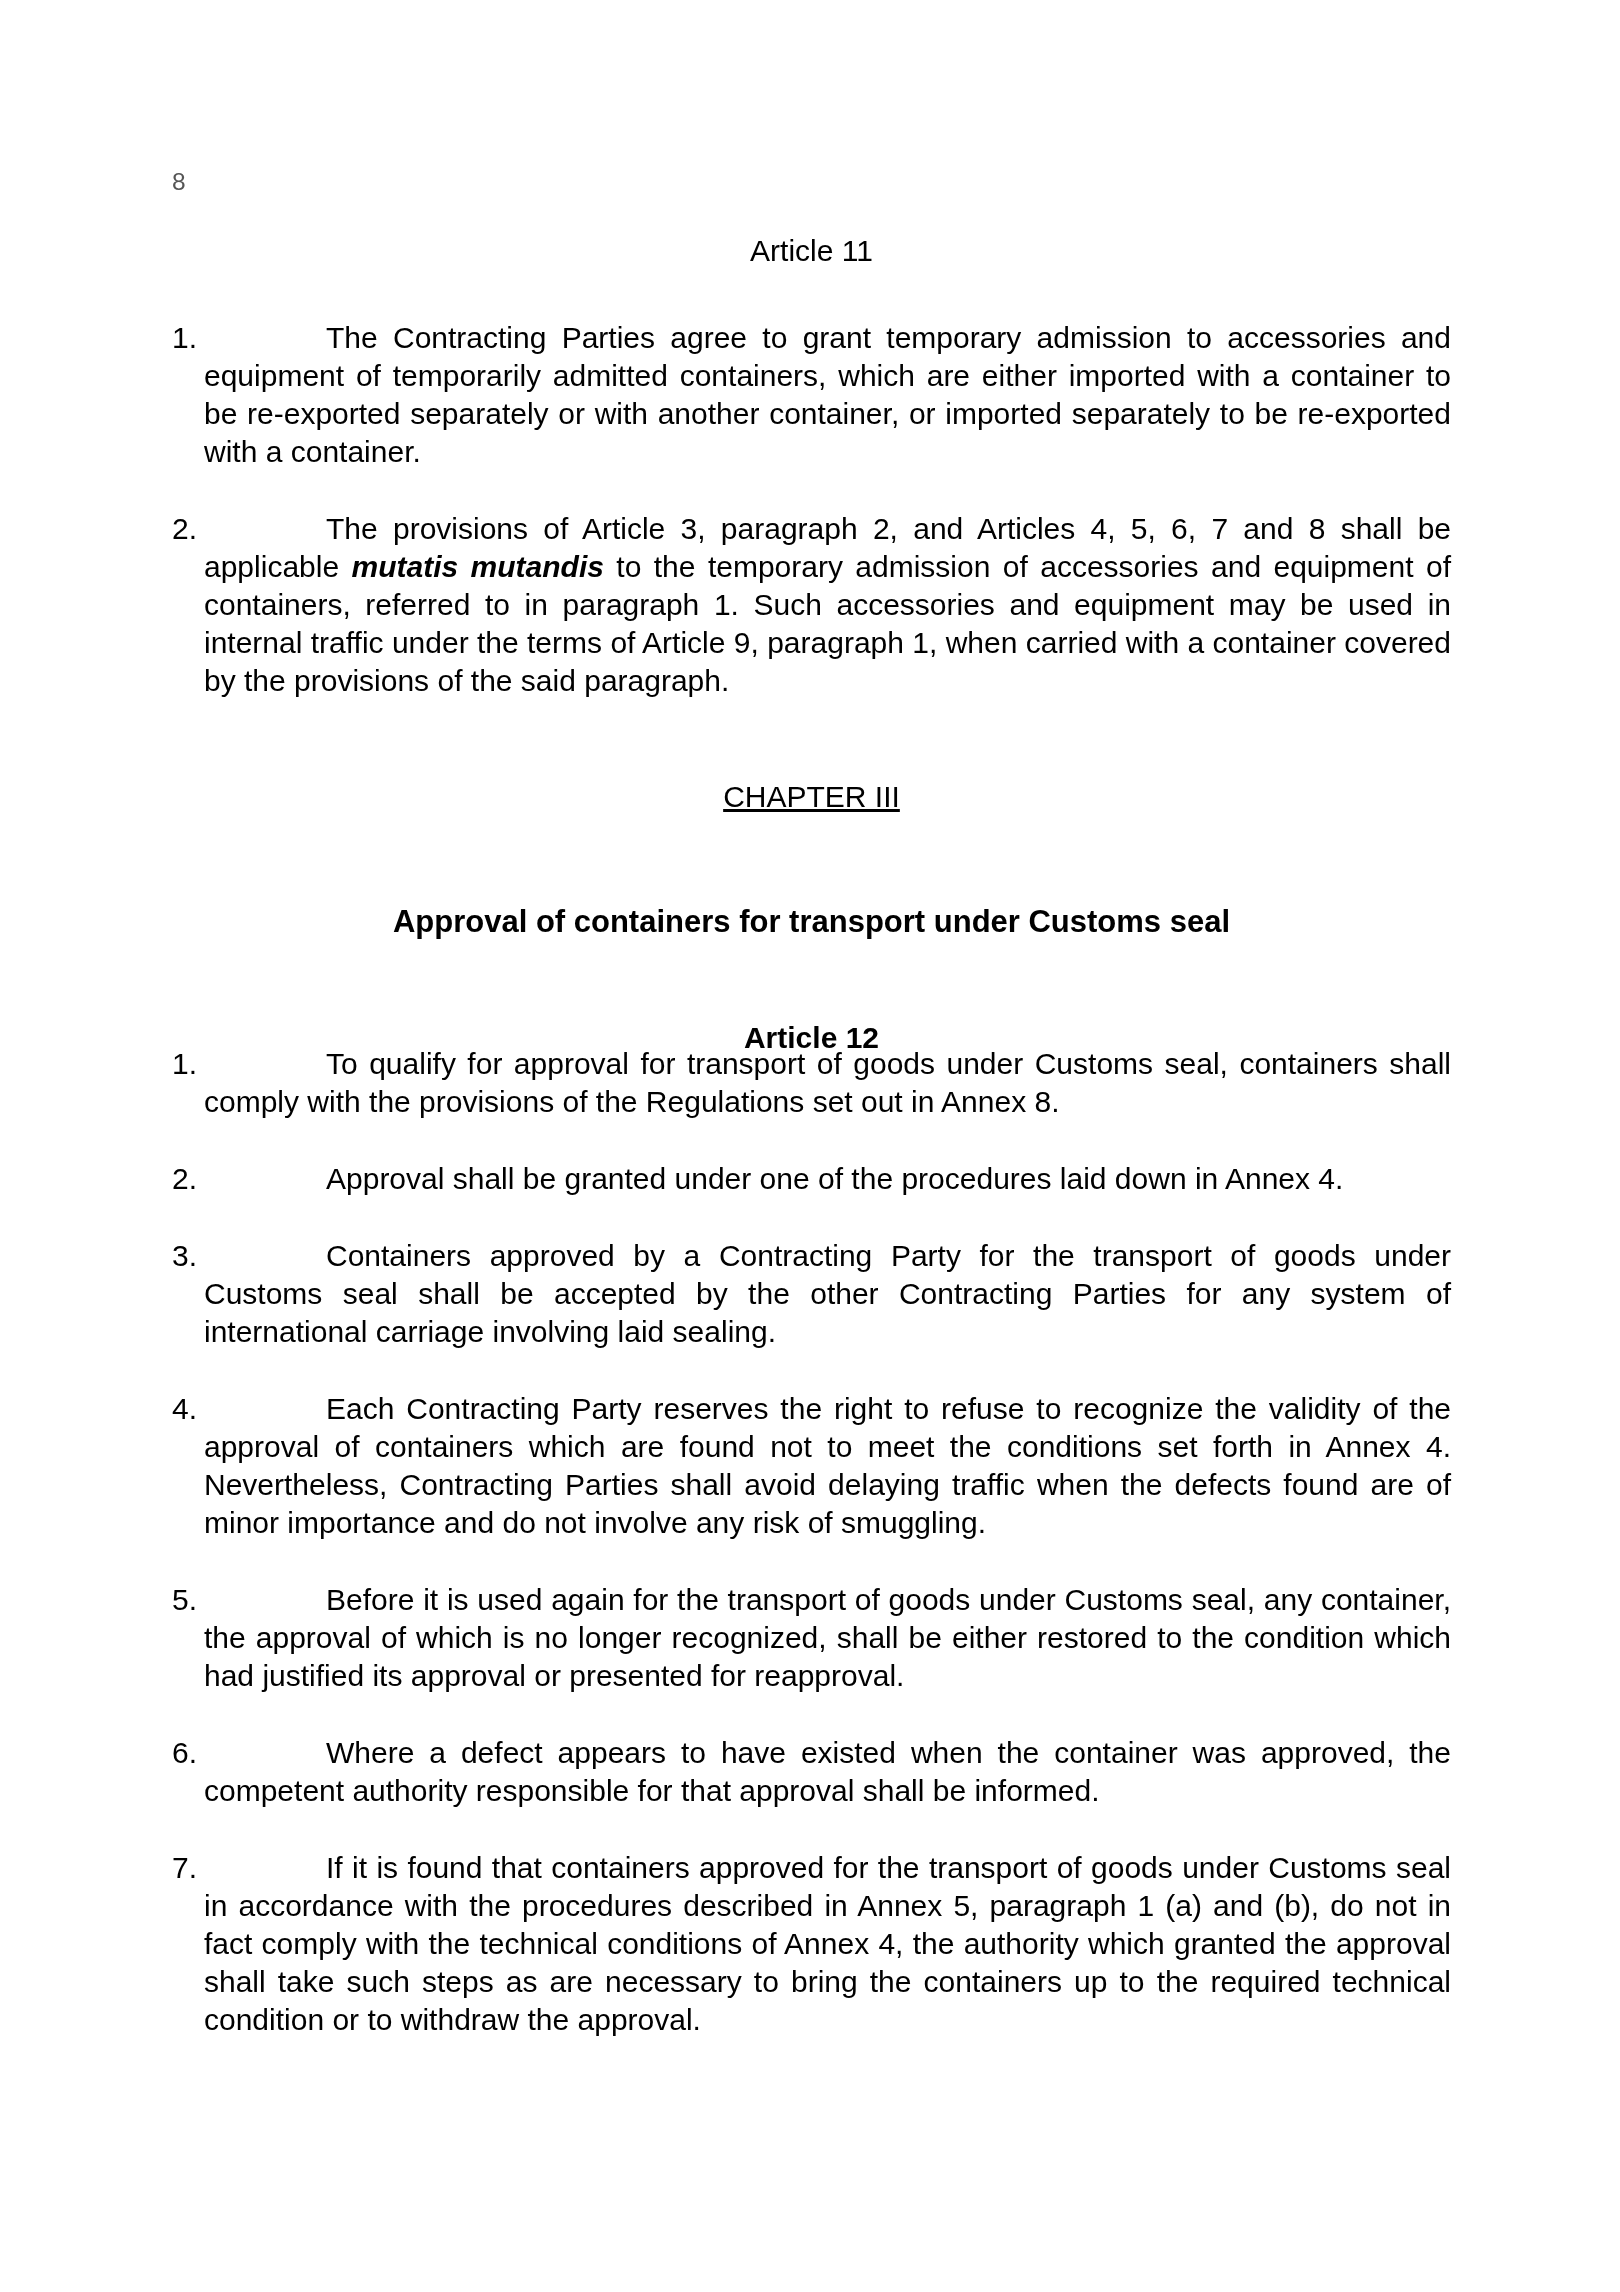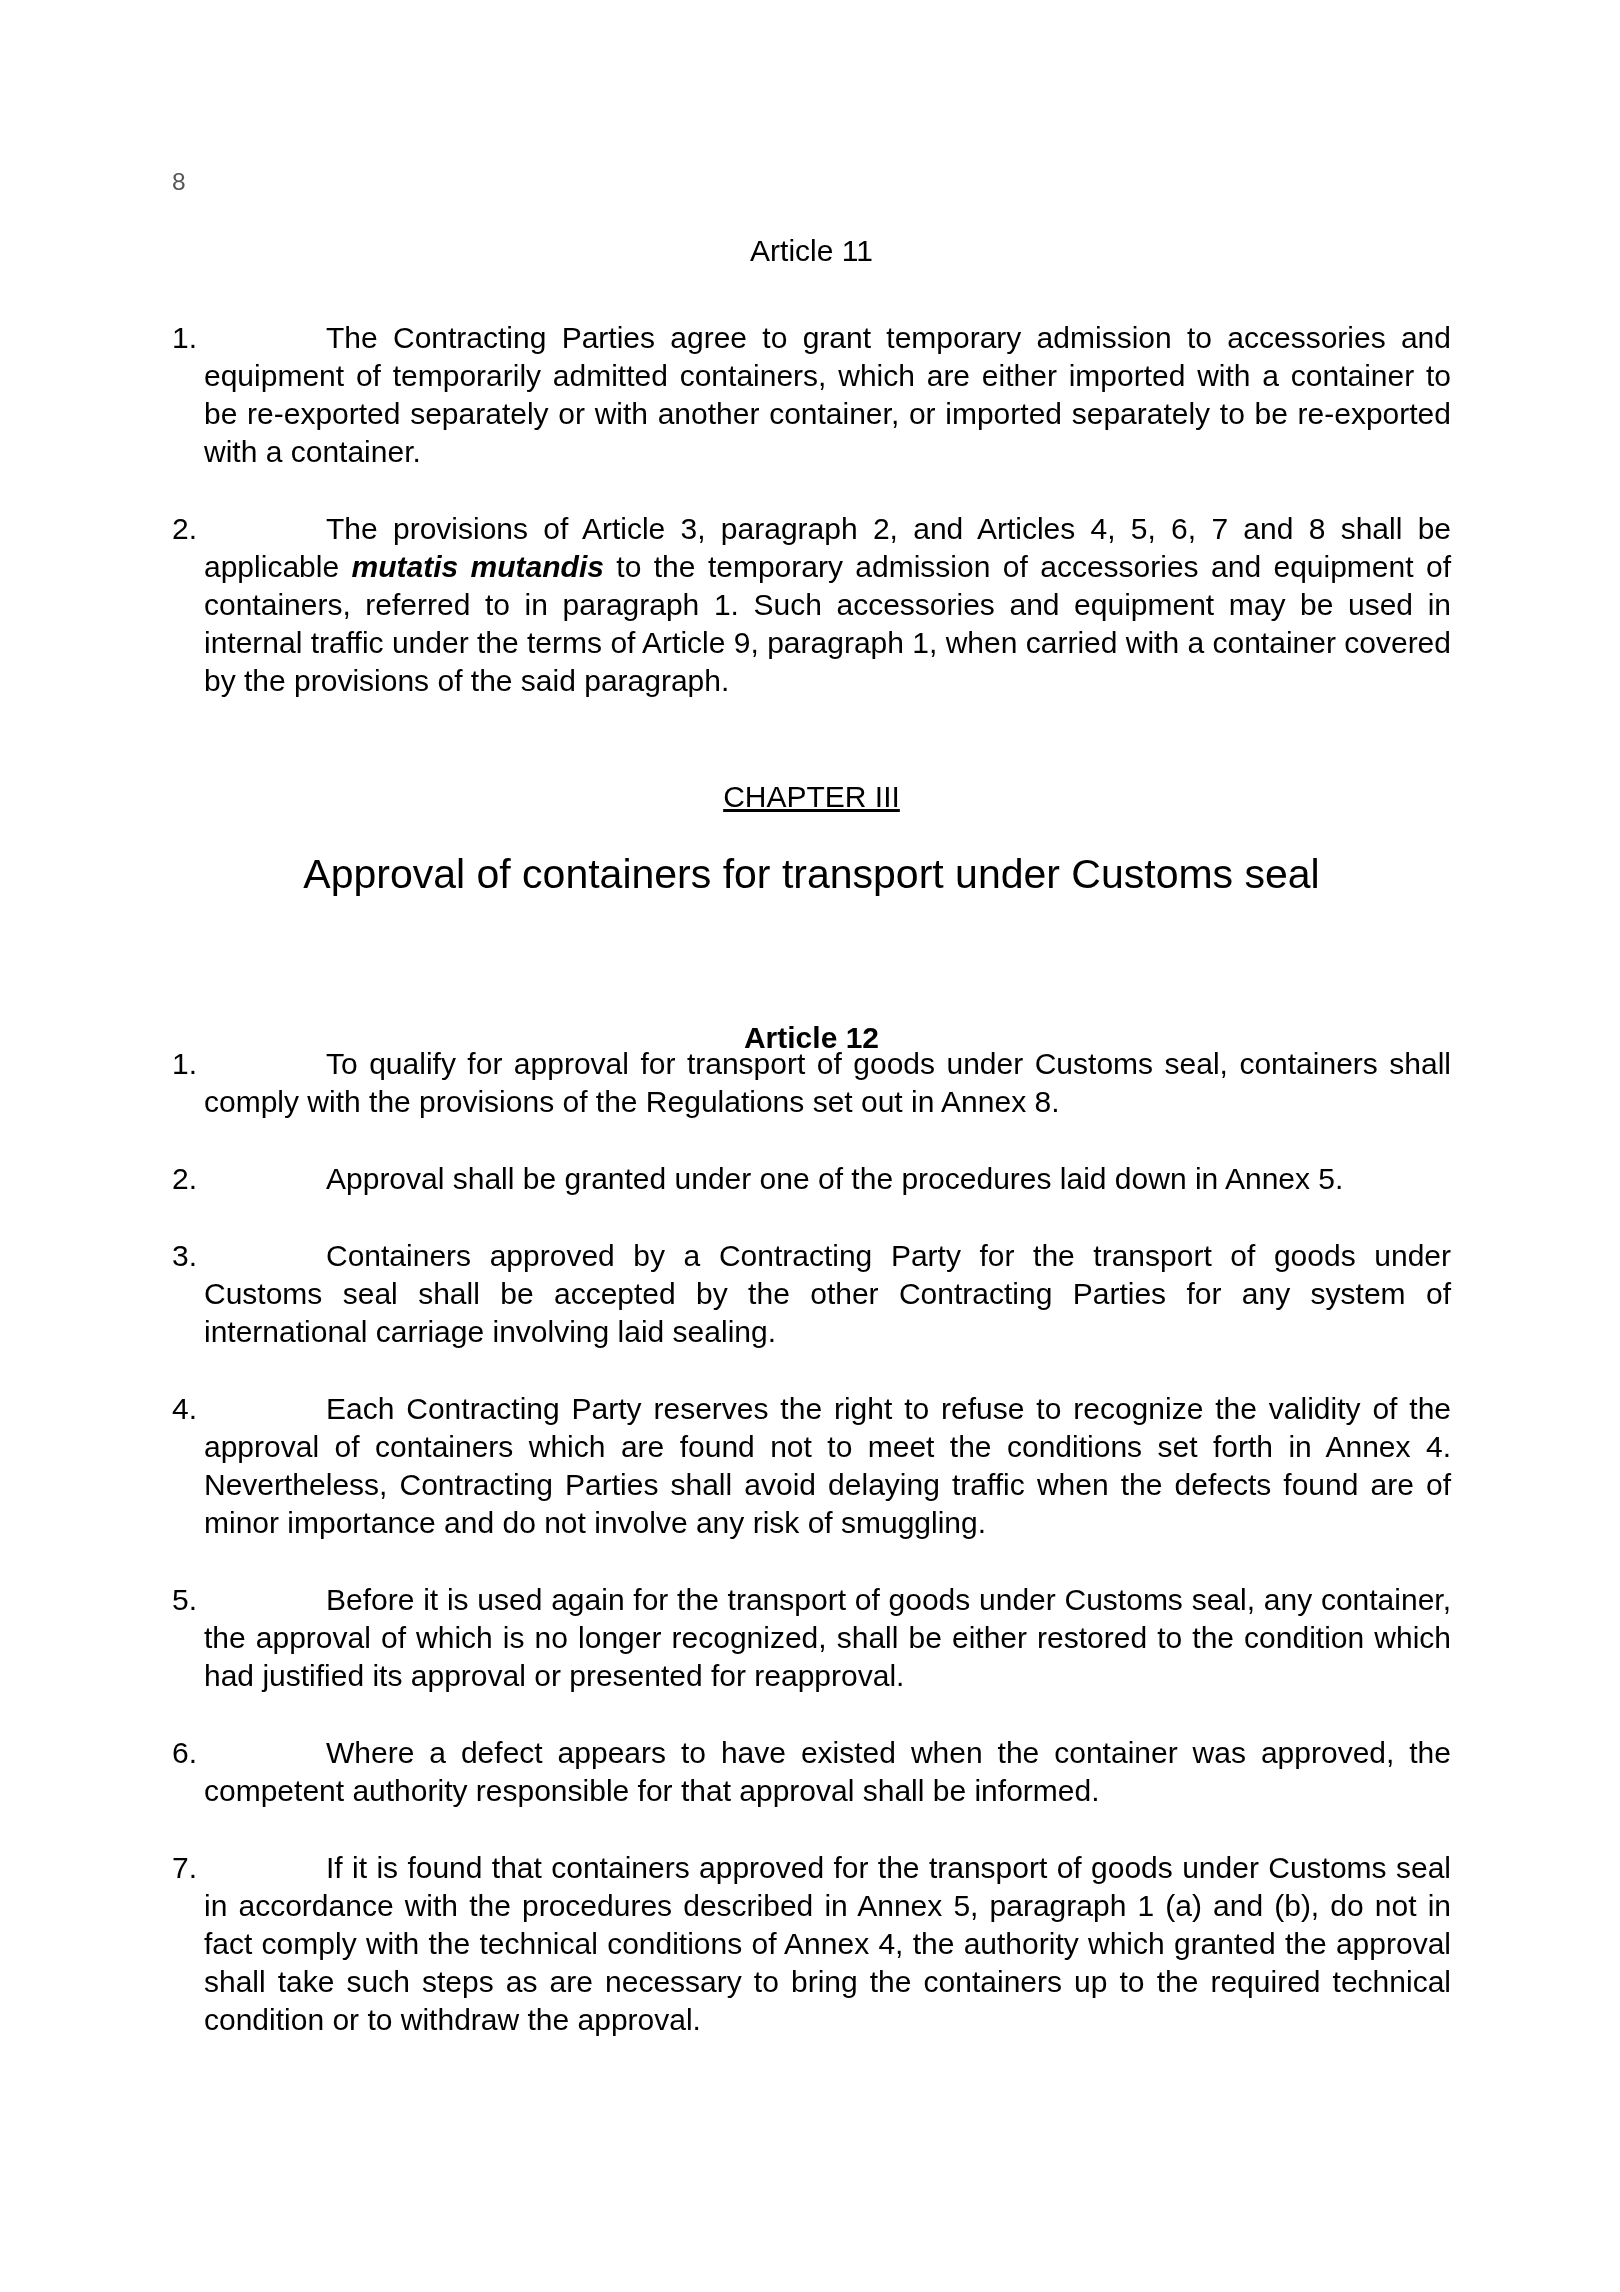--- a/index.html
+++ b/index.html
@@ -11,21 +11,21 @@
     }
     .page-num {
       position: absolute; left: 172px; top: 167px;
       font-size: 24.5px; line-height: 29px; color: #555555;
       font-family: "Liberation Sans", sans-serif; font-weight: normal;
     }
     .center-line {
       position: absolute; left: 172px; width: 1279px; text-align: center;
       font-size: 30px; line-height: 38px;
     }
-    .center-line.bold { font-weight: normal; font-size: 41px; }
+    .center-line.bold { font-weight: bold; font-size: 31px; margin-top: 48px; }
     .para {
       position: absolute; left: 172px; width: 1279px;
       font-size: 30px; line-height: 38px;
     }
     .para .num {
       position: absolute; left: 0; top: 0; width: 59px;
     }
     .para .body {
       margin-left: 32px;
       text-align: justify;
@@ -58,21 +58,21 @@
 
   <div class="center-line" style="top:1019px;font-weight:bold;">Article 12</div>
 
   <div class="para" style="top:1045px;">
     <span class="num">1.</span>
     <div class="body">To qualify for approval for transport of goods under Customs seal, containers shall comply with the provisions of the Regulations set out in Annex 8.</div>
   </div>
 
   <div class="para" style="top:1160px;">
     <span class="num">2.</span>
-    <div class="body">Approval shall be granted under one of the procedures laid down in Annex 5.</div>
+    <div class="body">Approval shall be granted under one of the procedures laid down in Annex 4.</div>
   </div>
 
   <div class="para" style="top:1237px;">
     <span class="num">3.</span>
     <div class="body">Containers approved by a Contracting Party for the transport of goods under Customs seal shall be accepted by the other Contracting Parties for any system of international carriage involving laid sealing.</div>
   </div>
 
   <div class="para" style="top:1390px;">
     <span class="num">4.</span>
     <div class="body">Each Contracting Party reserves the right to refuse to recognize the validity of the approval of containers which are found not to meet the conditions set forth in Annex 4.  Nevertheless, Contracting Parties shall avoid delaying traffic when the defects found are of minor importance and do not involve any risk of smuggling.</div>

